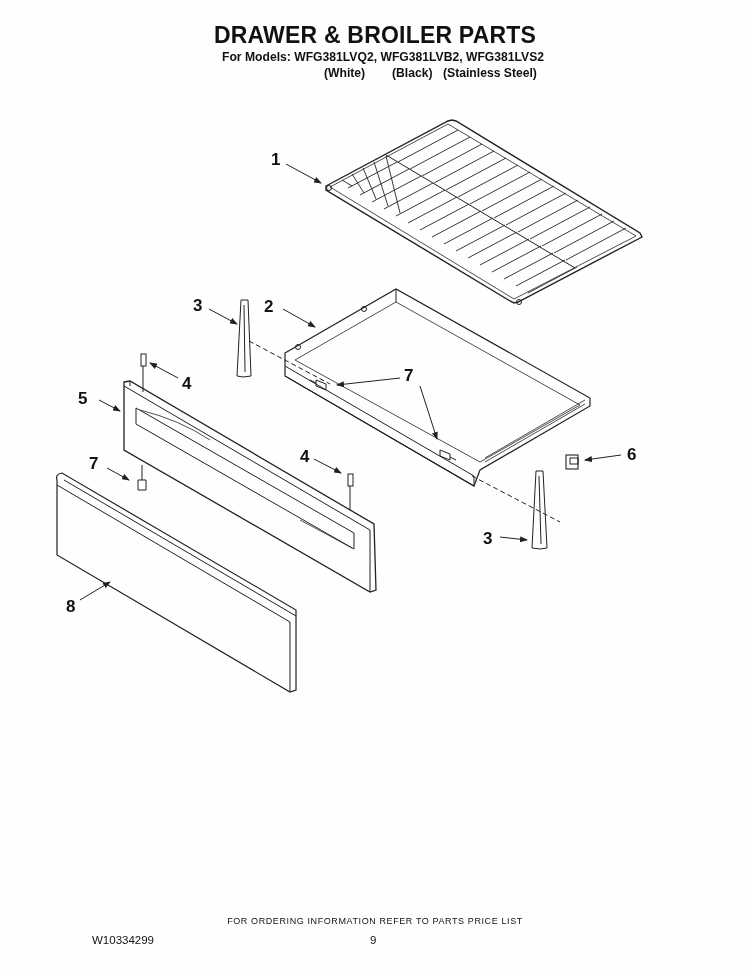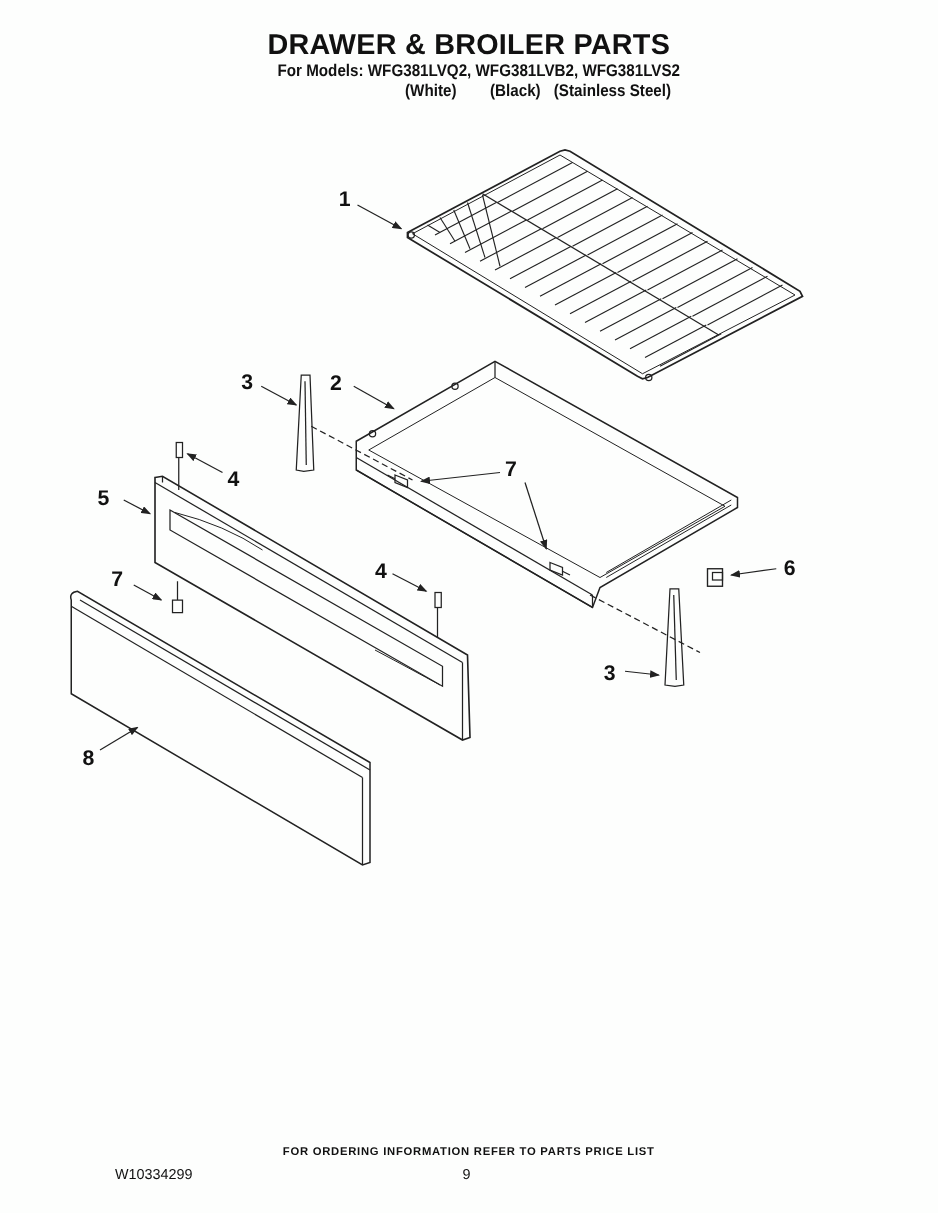--- a/index.html
+++ b/index.html
@@ -14,21 +14,21 @@
   .models {
     position: absolute; top: 49px; left: 222px;
     font-size: 13.5px; font-weight: bold; transform: scaleX(0.9); transform-origin: left top; white-space: nowrap;
   }
   .variants { position: absolute; top: 65px; font-size: 13.5px; font-weight: bold; transform: scaleX(0.9); transform-origin: left top; white-space: nowrap; }
   .v1 { left: 324px; } .v2 { left: 392px; } .v3 { left: 443px; }
   svg.diagram { position: absolute; left: 0; top: 0; }
   .callout { position: absolute; font-size: 17px; font-weight: bold; line-height: 1; }
   .footer-note {
     position: absolute; top: 916px; left: 0; width: 750px; text-align: center;
-    font-size: 9px; font-weight: bold; letter-spacing: 0.6px;
+    font-size: 9px; font-weight: normal; letter-spacing: 0.6px;
   }
   .docnum { position: absolute; top: 934px; left: 48px; font-size: 11.5px; margin-left: 44px; }
   .pagenum { position: absolute; top: 934px; left: 370px; font-size: 11.5px; }
 </style>
 </head>
 <body>
 
 <div class="title">DRAWER &amp; BROILER PARTS</div>
 <div class="models">For Models: WFG381LVQ2, WFG381LVB2, WFG381LVS2</div>
 <div class="variants v1">(White)</div>

